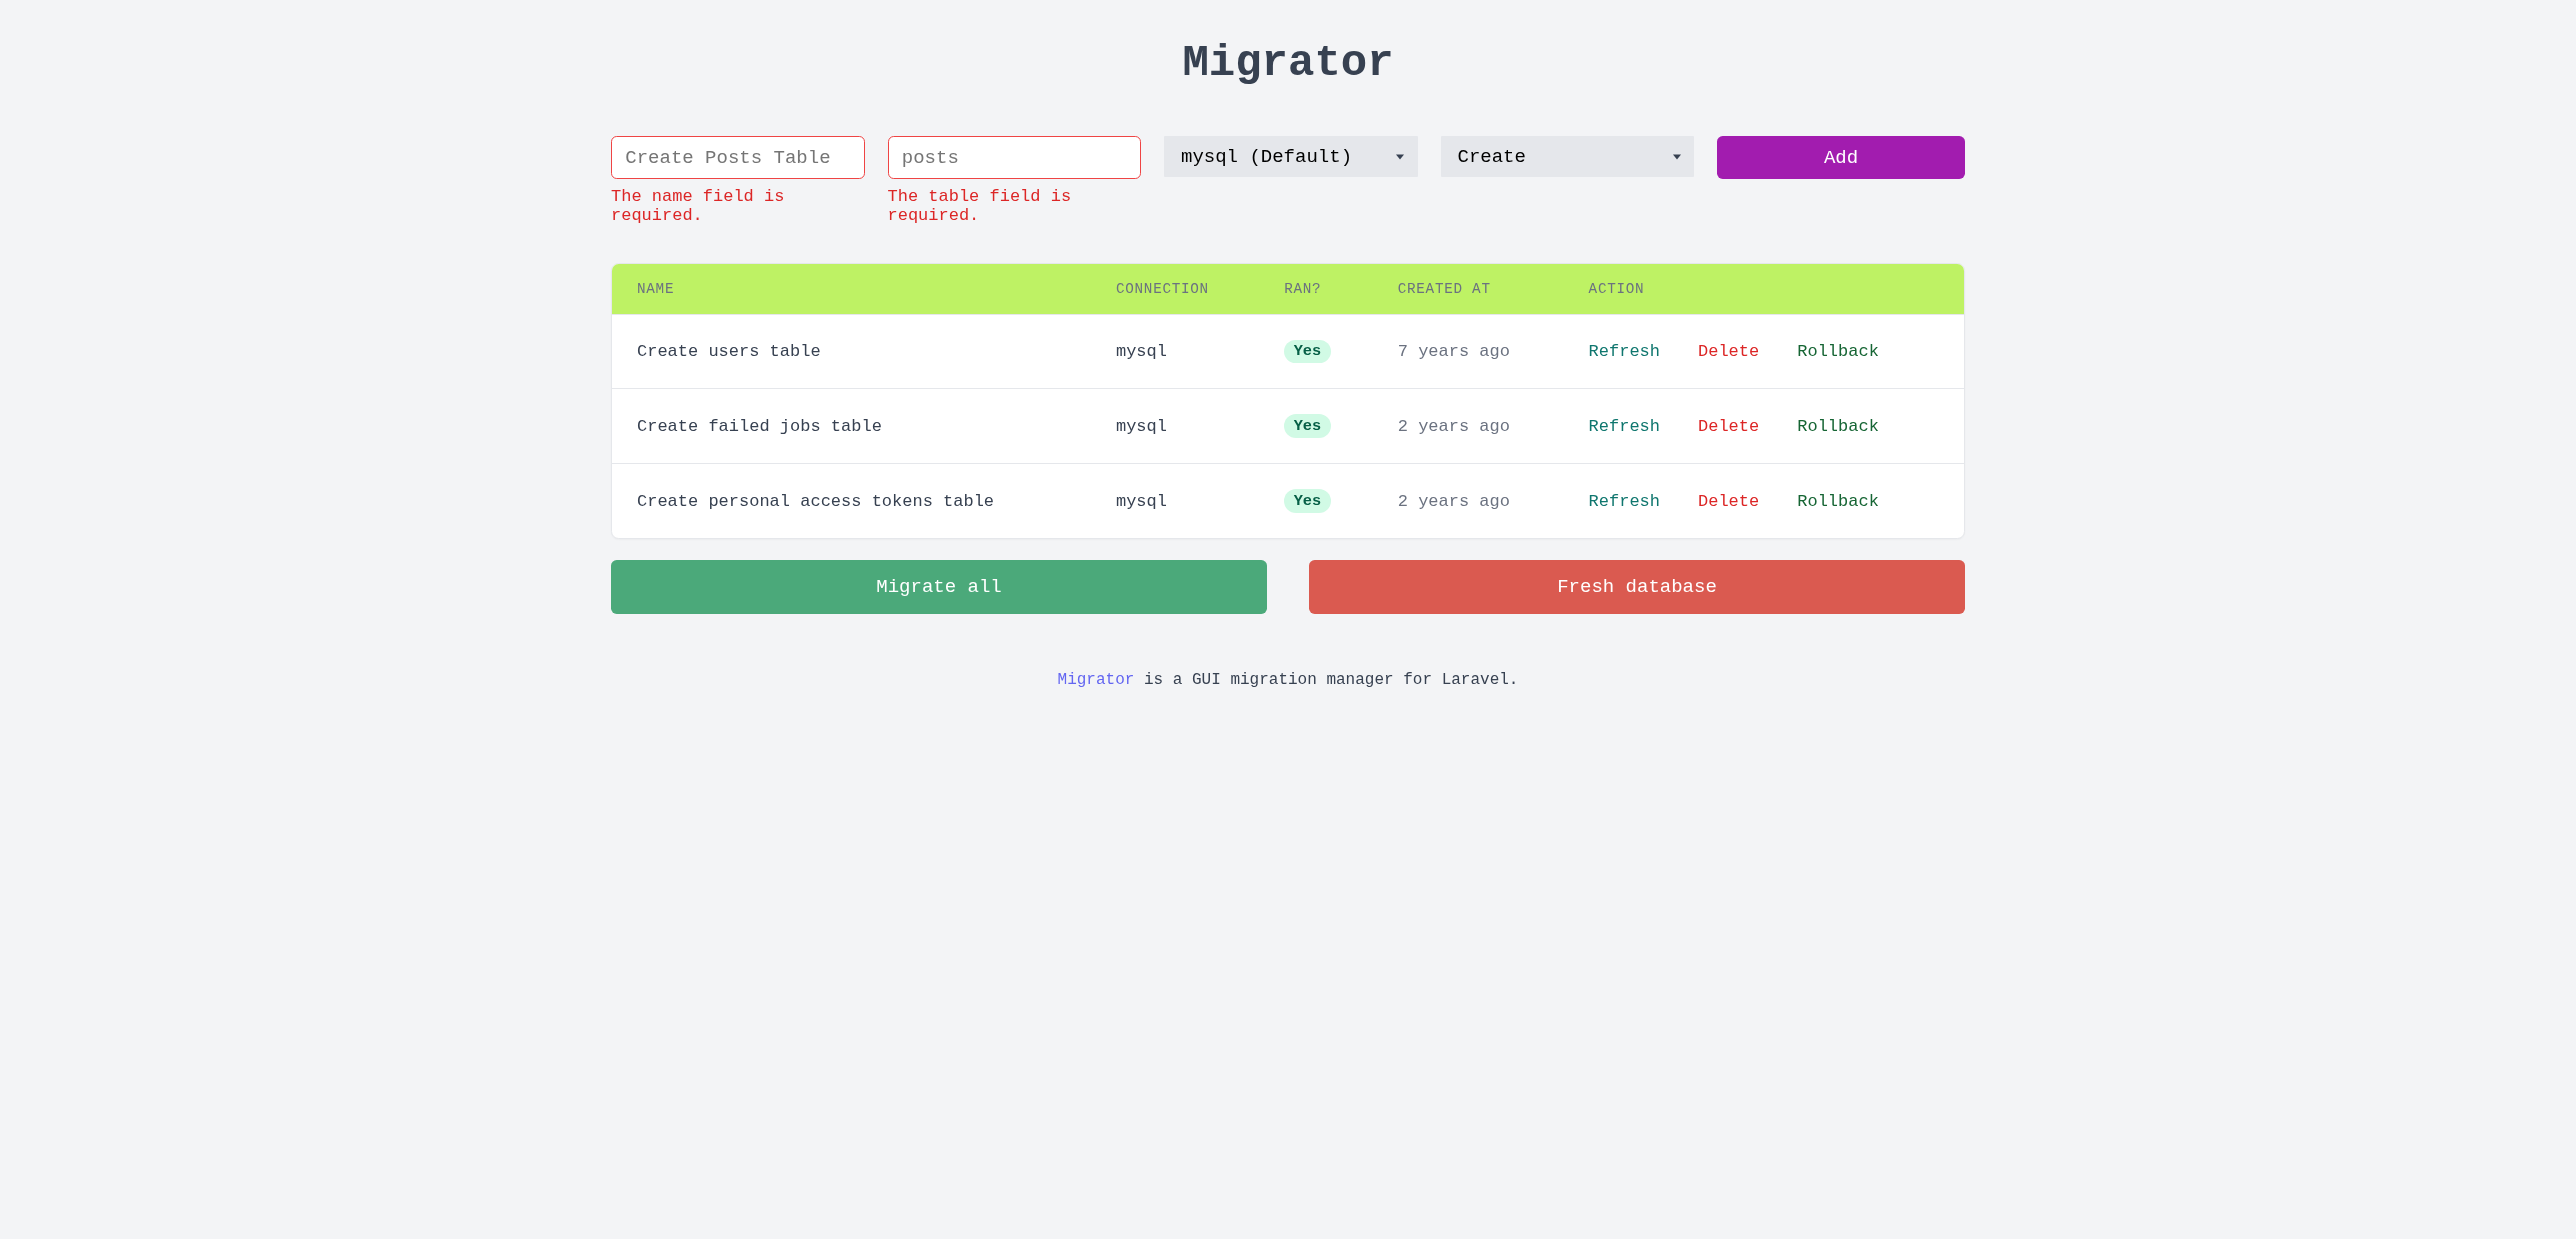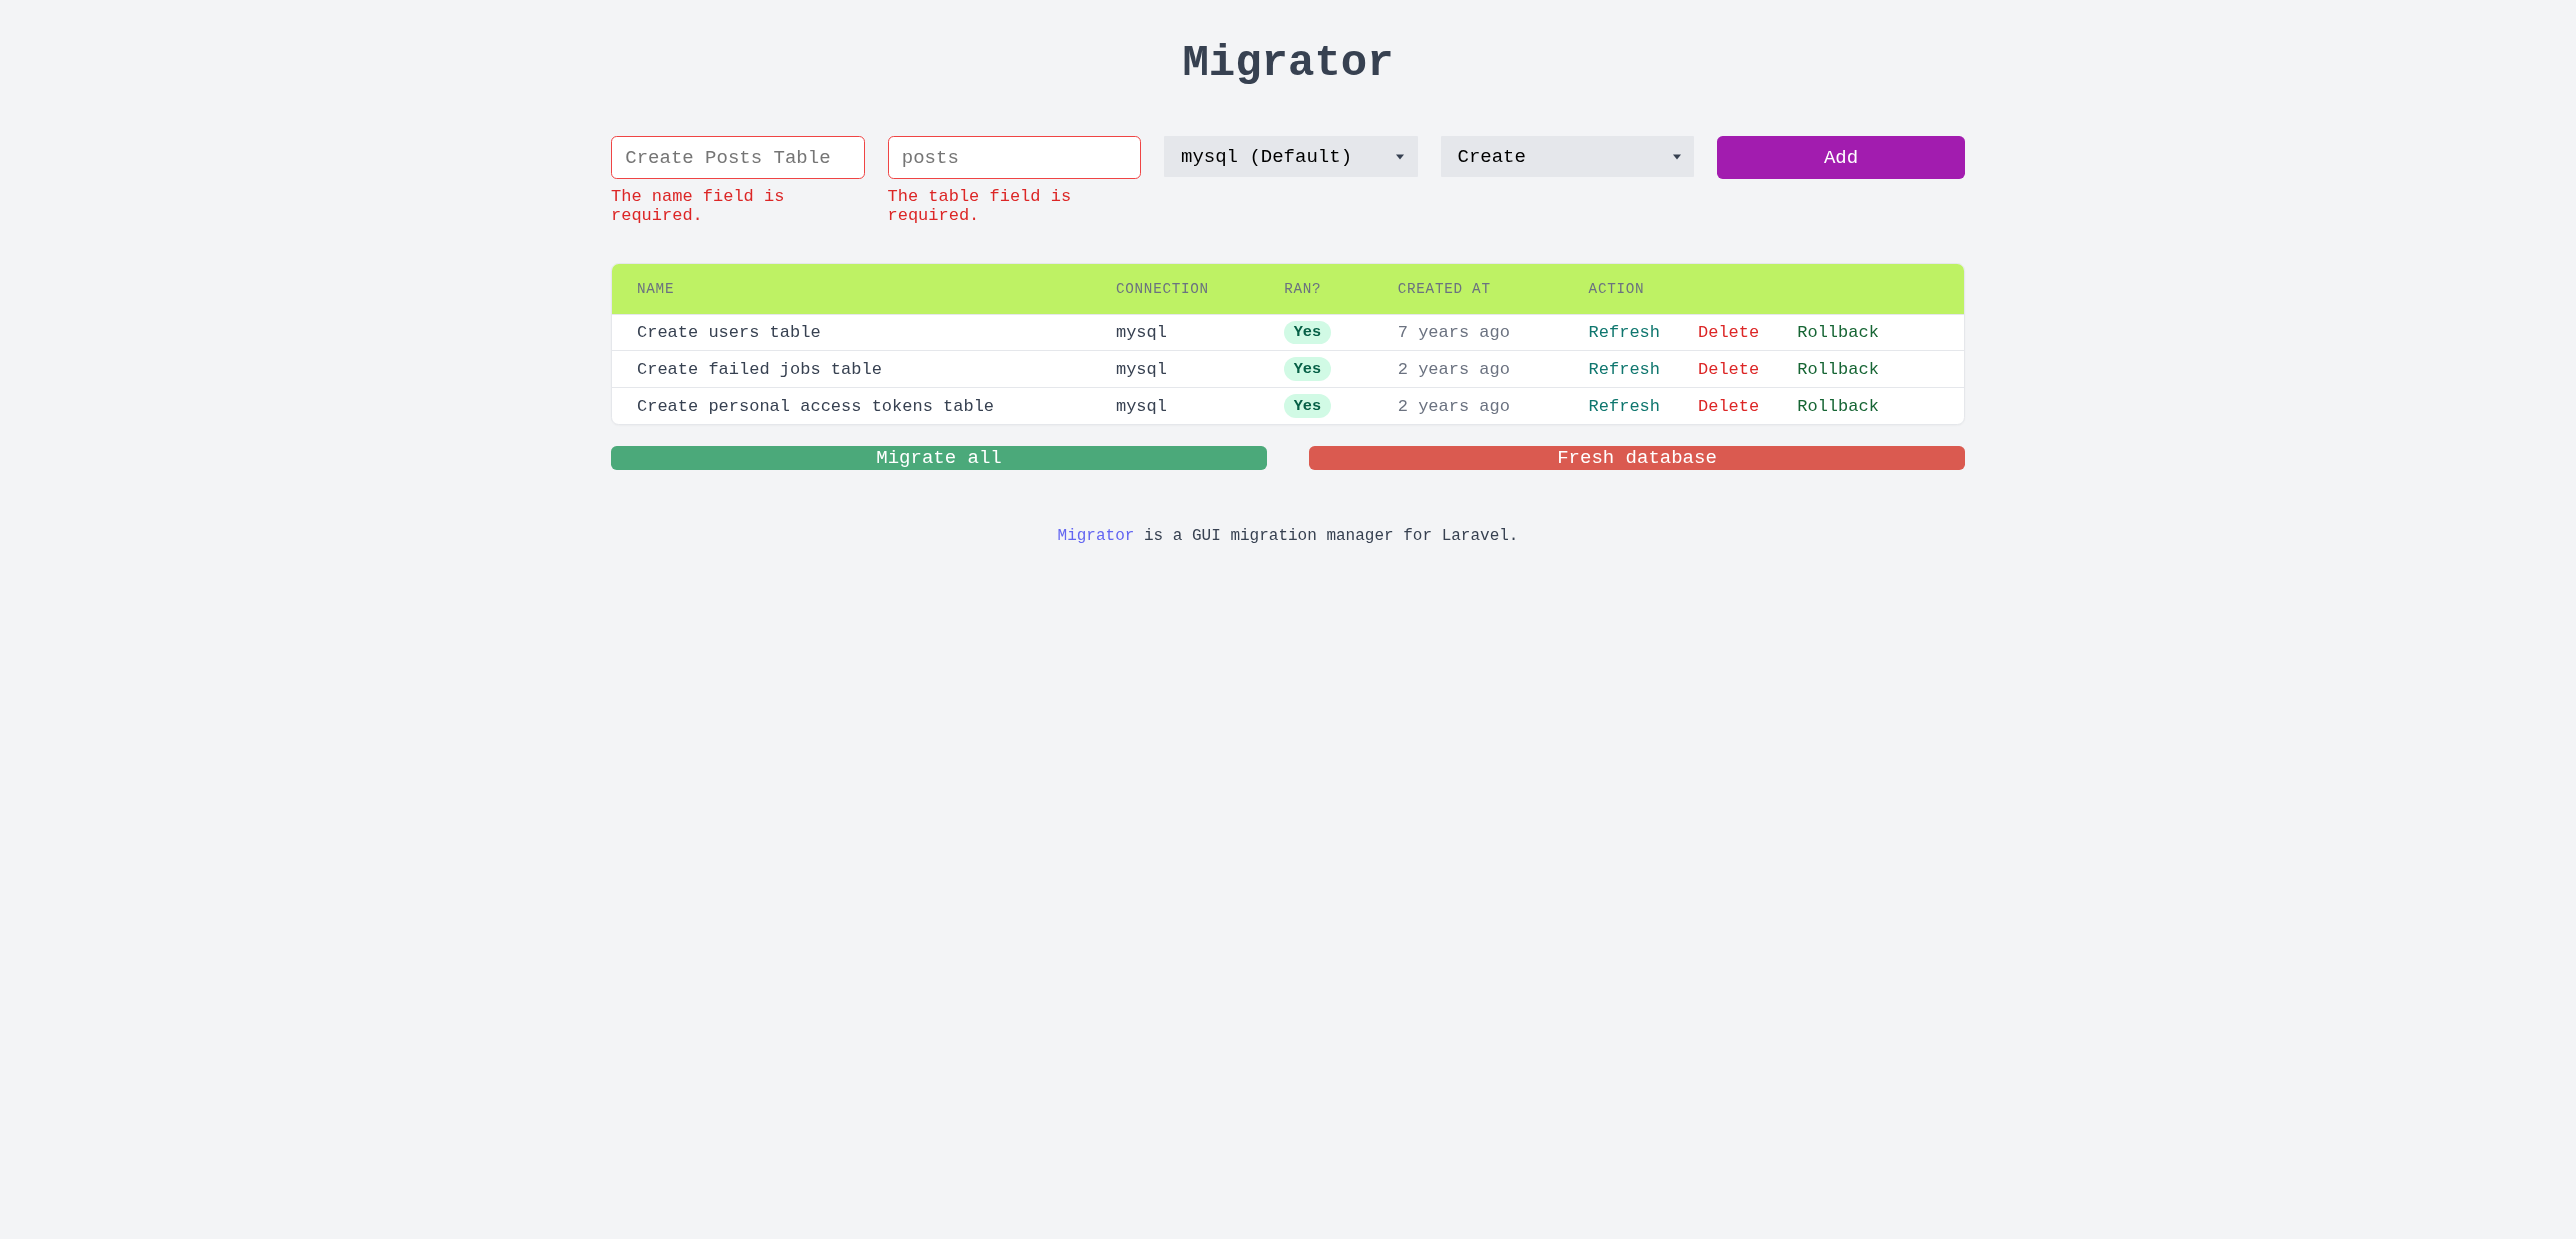--- a/index.html
+++ b/index.html
@@ -99,21 +99,21 @@
 th {
   text-align: left;
   padding: 17px 25px;
   font-size: 14.3px;
   font-weight: 500;
   letter-spacing: 0.05em;
   color: #6b7280;
   border-bottom: 1px solid #e5e7eb;
 }
 td {
-  padding: 6px 25px;
+  padding: 25px 25px;
   font-size: 17px;
   color: #374151;
   border-bottom: 1px solid #e5e7eb;
   margin-left: 24px;
 }
 tbody tr:last-child td { border-bottom: none; }
 .badge {
   display: inline-block;
   padding: 2.9px 9.5px;
   border-radius: 952px;
@@ -133,21 +133,21 @@
 .refresh { color: #0f766e; }
 .delete { color: #dc2626; }
 .rollback { color: #166534; }
 .button-row {
   display: flex;
   gap: 42px;
   margin-top: 21px;
 }
 .big-btn {
   flex: 1;
-  padding: 1px;
+  padding: 16px;
   font-family: inherit;
   font-size: 19px;
   border: none;
   border-radius: 5.7px;
   color: #fff;
   cursor: pointer;
 }
 .migrate { background: #4ba97a; }
 .fresh { background: #da5a50; }
 .footer {

